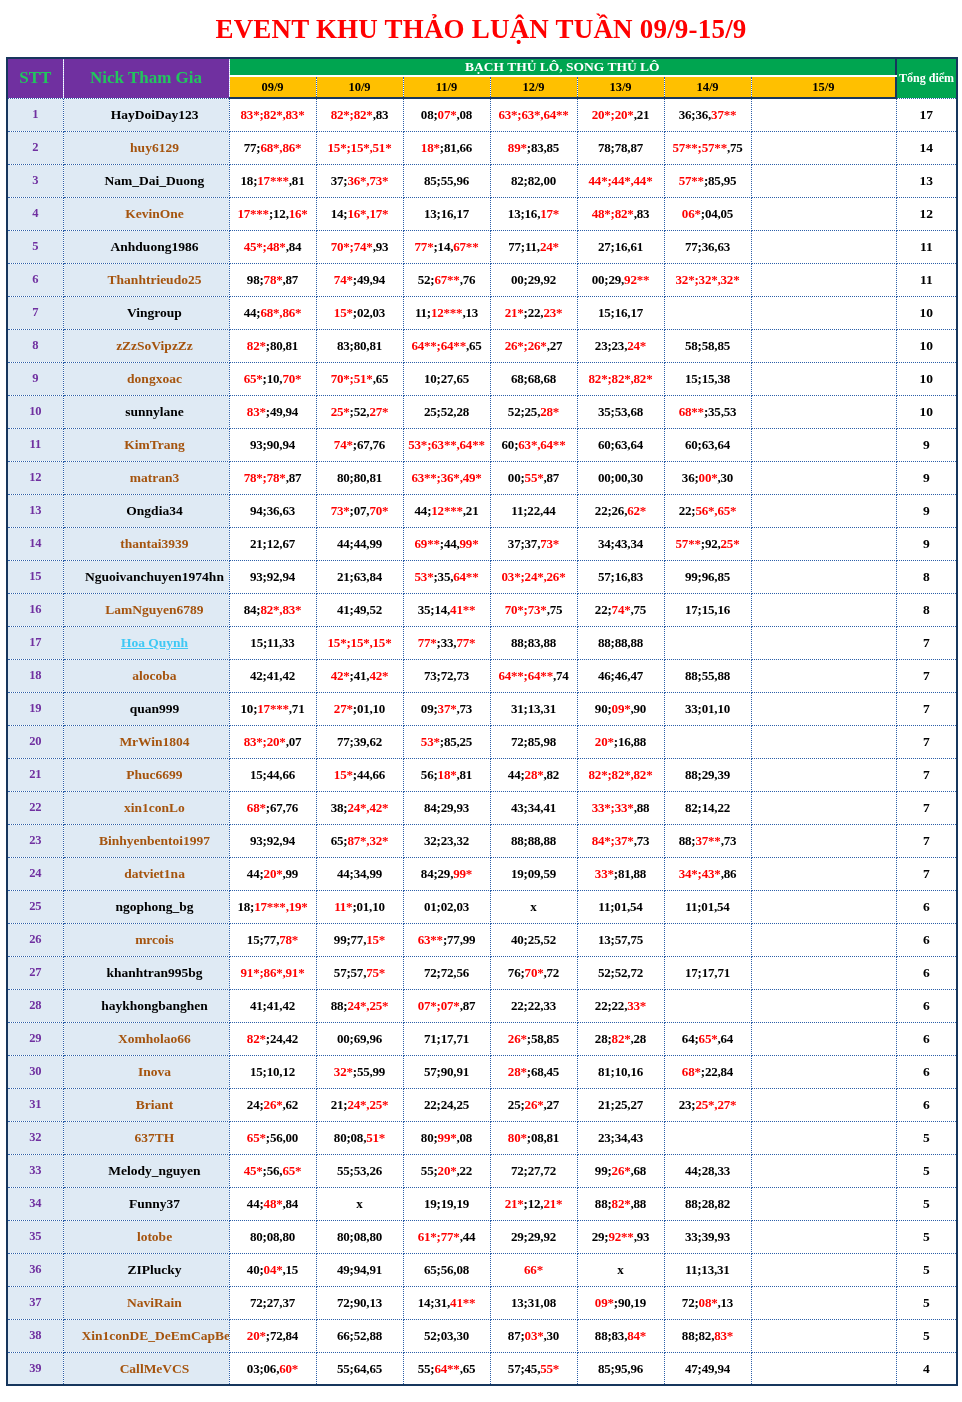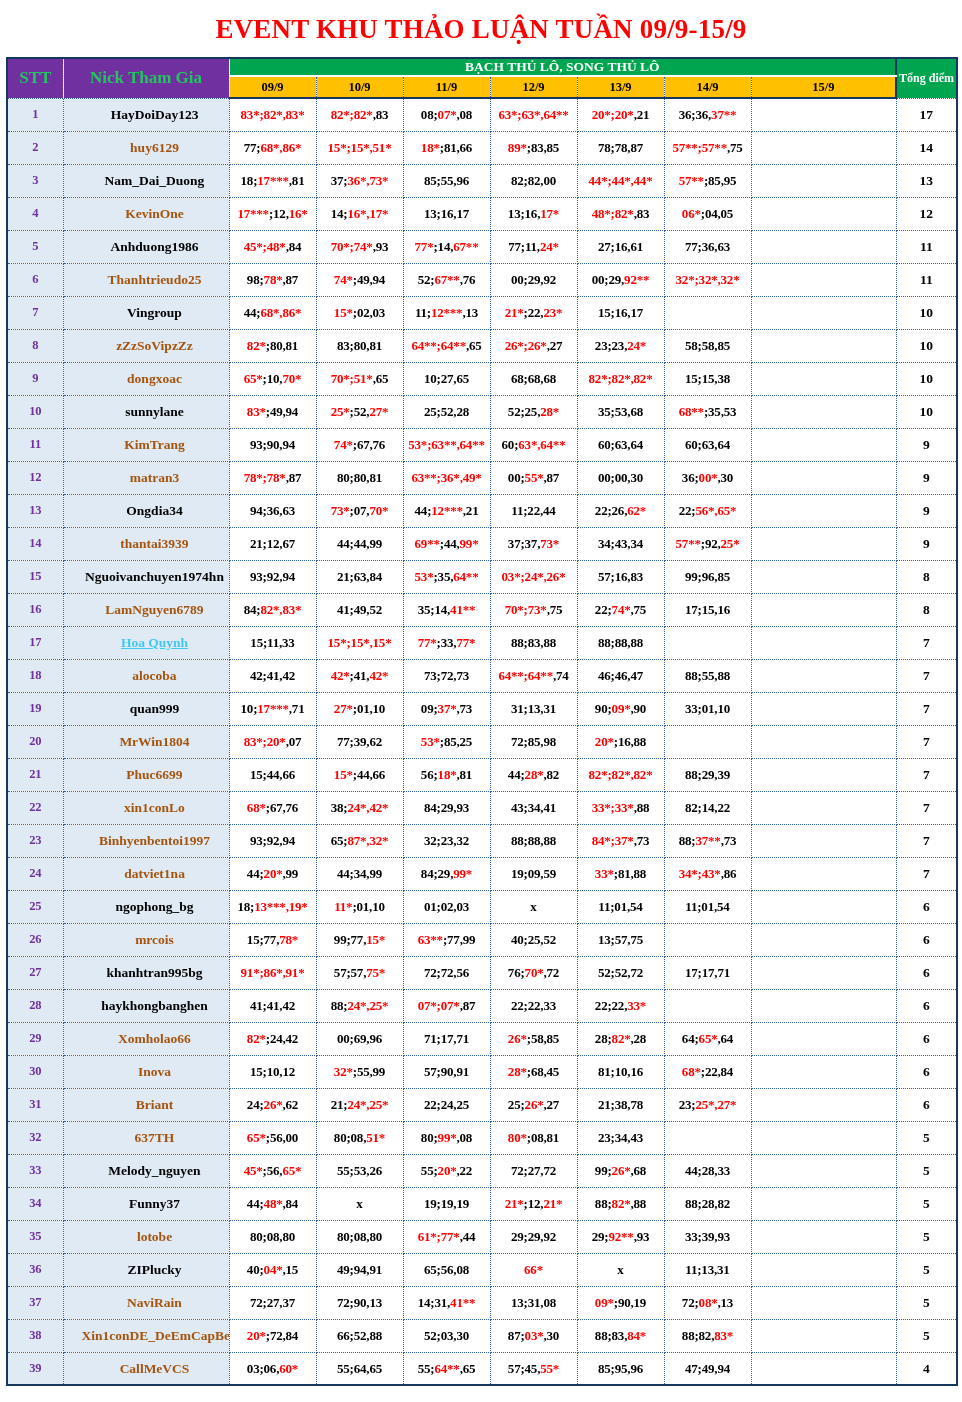--- a/index.html
+++ b/index.html
@@ -367,21 +367,21 @@
         <td class="val"><span class="seg-b">84;29,</span><span class="seg-r">99*</span></td>
         <td class="val"><span class="seg-b">19;09,59</span></td>
         <td class="val"><span class="seg-r">33*</span><span class="seg-b">;81,88</span></td>
         <td class="val"><span class="seg-r">34*;43*</span><span class="seg-b">,86</span></td>
         <td class="val"></td>
         <td class="total">7</td>
       </tr>
       <tr>
         <td class="stt">25</td>
         <td class="nick nc-k">ngophong_bg</td>
-        <td class="val"><span class="seg-b">18;</span><span class="seg-r">13***,19*</span></td>
+        <td class="val"><span class="seg-b">18;</span><span class="seg-r">17***,19*</span></td>
         <td class="val"><span class="seg-r">11*</span><span class="seg-b">;01,10</span></td>
         <td class="val"><span class="seg-b">01;02,03</span></td>
         <td class="val"><span class="seg-b">x</span></td>
         <td class="val"><span class="seg-b">11;01,54</span></td>
         <td class="val"><span class="seg-b">11;01,54</span></td>
         <td class="val"></td>
         <td class="total">6</td>
       </tr>
       <tr>
         <td class="stt">26</td>
@@ -443,21 +443,21 @@
         <td class="val"></td>
         <td class="total">6</td>
       </tr>
       <tr>
         <td class="stt">31</td>
         <td class="nick nc-o">Briant</td>
         <td class="val"><span class="seg-b">24;</span><span class="seg-r">26*</span><span class="seg-b">,62</span></td>
         <td class="val"><span class="seg-b">21;</span><span class="seg-r">24*,25*</span></td>
         <td class="val"><span class="seg-b">22;24,25</span></td>
         <td class="val"><span class="seg-b">25;</span><span class="seg-r">26*</span><span class="seg-b">,27</span></td>
-        <td class="val"><span class="seg-b">21;38,78</span></td>
+        <td class="val"><span class="seg-b">21;25,27</span></td>
         <td class="val"><span class="seg-b">23;</span><span class="seg-r">25*,27*</span></td>
         <td class="val"></td>
         <td class="total">6</td>
       </tr>
       <tr>
         <td class="stt">32</td>
         <td class="nick nc-o">637TH</td>
         <td class="val"><span class="seg-r">65*</span><span class="seg-b">;56,00</span></td>
         <td class="val"><span class="seg-b">80;08,</span><span class="seg-r">51*</span></td>
         <td class="val"><span class="seg-b">80;</span><span class="seg-r">99*</span><span class="seg-b">,08</span></td>

